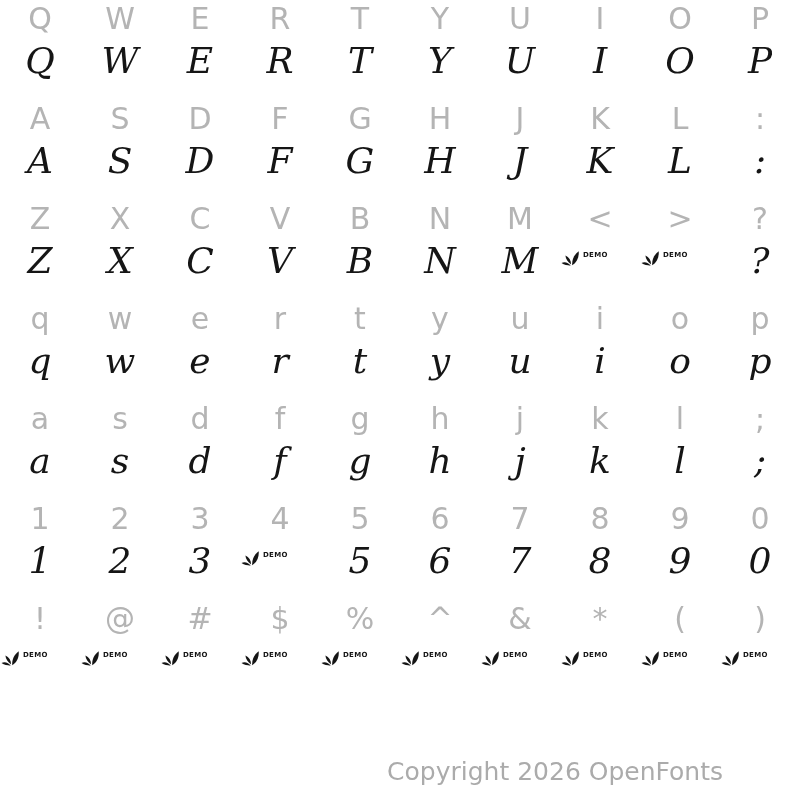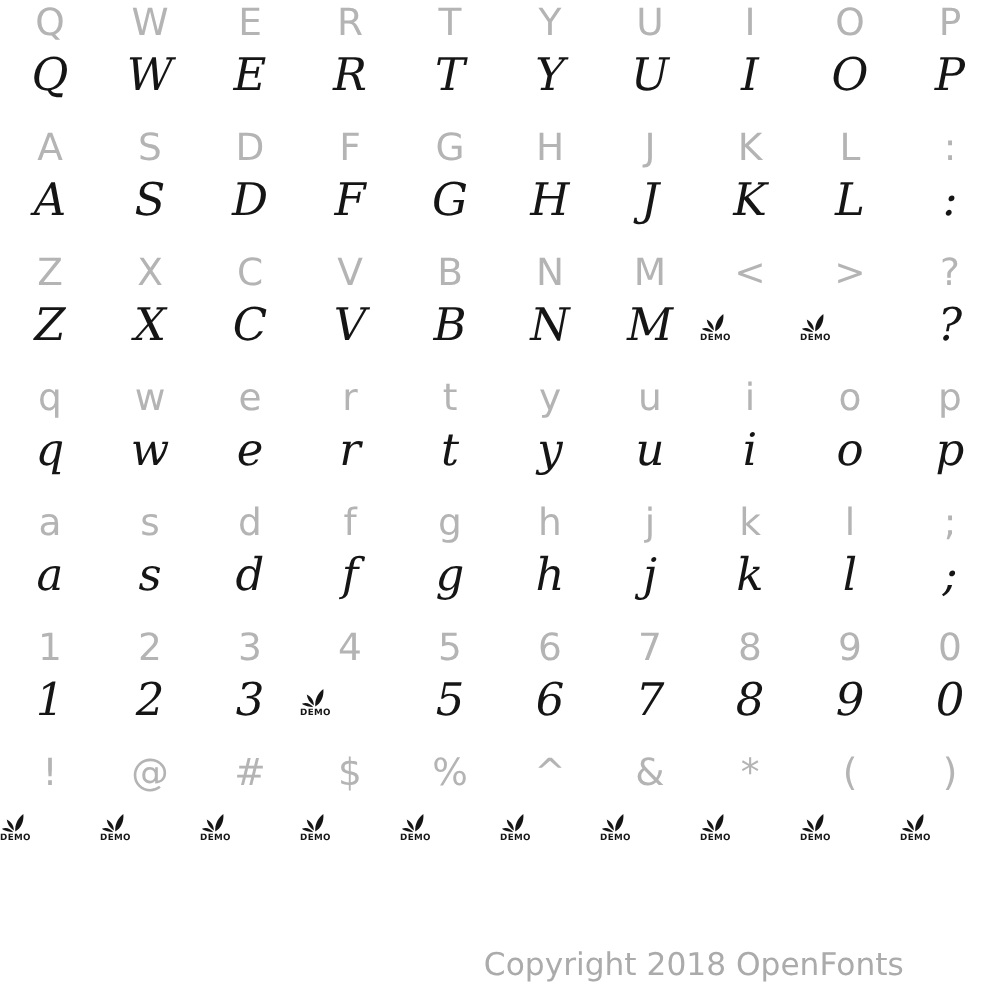--- a/index.html
+++ b/index.html
@@ -36,21 +36,21 @@
   .glyph-line {
     height: 64px; width: 80px;
     font-size: 36px; line-height: 50px;
     text-align: center;
     color: var(--glyph-color);
     font-family: "DejaVu Serif", "Liberation Serif", serif;
     font-style: italic;
     font-weight: 400;
   }
   .demo-mark {
-    display: flex; flex-direction: column; align-items: flex-start;
+    display: flex; flex-direction: row; align-items: center;
     padding-top: 9px;
     font-style: normal;
   }
   .demo-mark svg { display: block; fill: var(--glyph-color); }
   .demo-text {
     font-size: 7px; line-height: 9px;
     font-weight: 700;
     letter-spacing: 0.3px;
     color: var(--glyph-color);
     font-family: "DejaVu Sans", "Liberation Sans", sans-serif;
@@ -473,13 +473,13 @@
       <path d="M11.1,19.4 C7.8,17.2 5.9,14.4 5.4,10.6 C9.1,12.5 11.0,15.3 11.1,19.4 Z"></path>
       <path d="M10.7,20.8 C7.2,20.0 4.3,20.2 1.5,18.0 C5.1,16.3 8.4,17.9 10.7,20.8 Z"></path>
     </svg>
     <span class="demo-text">DEMO</span>
   </span>
 </div>
       </div>
     </div>
   </main>
 
-<div class="copyright">Copyright 2018 OpenFonts</div>
+<div class="copyright">Copyright 2026 OpenFonts</div>
 
 </body></html>

